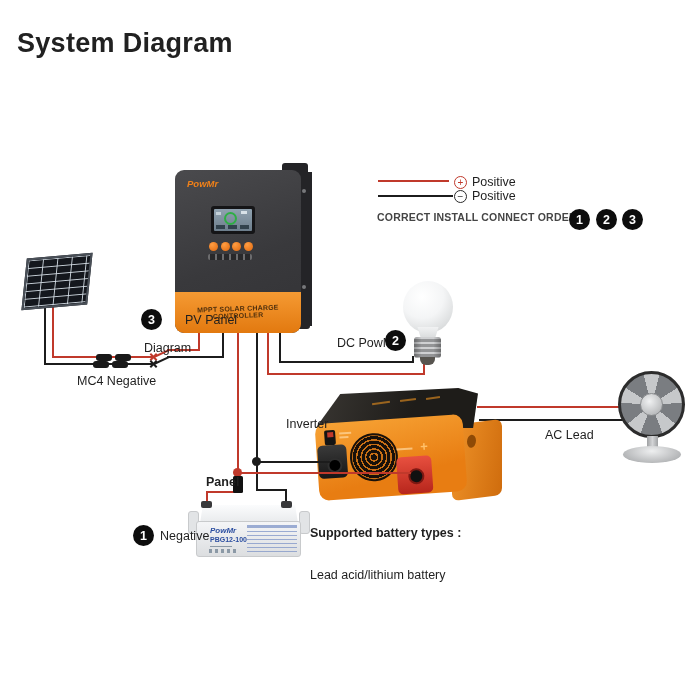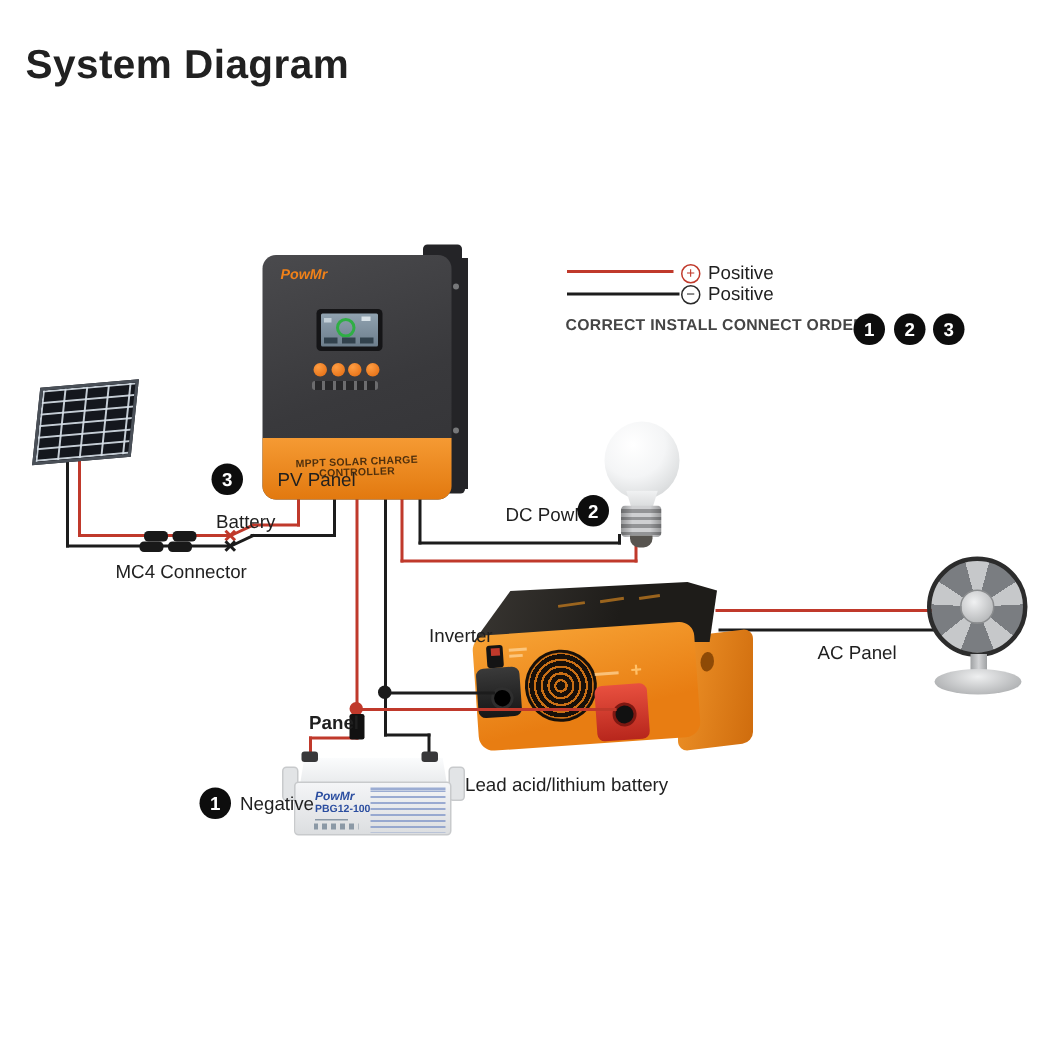--- a/index.html
+++ b/index.html
@@ -196,22 +196,22 @@
     <i class="ctl-btn" style="left:68.5px;"></i>
     <div class="ctl-strip"></div>
     <div class="ctl-band">
       <span>MPPT SOLAR CHARGE CONTROLLER</span>
     </div>
   </div>
 
   <div class="panel"></div>
   <div class="num" style="left:141px;top:309px;">3</div>
   <div class="lbl" style="left:185px;top:313px;">PV Panel</div>
-  <div class="lbl" style="left:144px;top:341px;">Battery</div>
-  <div class="lbl" style="left:77px;top:374px;">MC4 Connector</div>
+  <div class="lbl" style="left:144px;top:341px;">Diagram</div>
+  <div class="lbl" style="left:77px;top:374px;">MC4 Negative</div>
 
   <div class="bulb-glass"></div>
   <div class="bulb-neck"></div>
   <div class="bulb-screw"></div>
   <div class="bulb-tip"></div>
   <div class="lbl" style="left:337px;top:336px;">DC PowMr</div>
   <div class="num" style="left:385px;top:330px;">2</div>
 
   <div class="inv-flange">
     <i class="inv-hole" style="left:15px;top:12px;"></i>
@@ -237,32 +237,33 @@
     <div class="inv-rterm">
         <i></i>
       </div>
   </div>
   <div class="lbl" style="left:286px;top:417px;">Inverter</div>
 
   <div class="fan-head"></div>
   <div class="fan-hub"></div>
   <div class="fan-neck"></div>
   <div class="fan-base"></div>
-  <div class="lbl" style="left:545px;top:428px;">AC Panel</div>
+  <div class="lbl" style="left:545px;top:428px;">AC Lead</div>
 
   <div class="lbl bold" style="left:206px;top:475px;">Panel</div>
   <div class="bat-handle" style="left:188px;"></div>
   <div class="bat-handle" style="left:299px;"></div>
   <div class="bat-term" style="left:201px;"></div>
   <div class="bat-term" style="left:281px;"></div>
   <div class="bat-top"></div>
   <div class="bat-front">
     <div class="bat-brand">PowMr</div>
     <div class="bat-model">PBG12-100</div>
     <i class="bat-line"></i>
     <i class="bat-icons"></i>
     <i class="bat-spec"></i>
   </div>
   <div class="num" style="left:133px;top:525px;">1</div>
   <div class="lbl" style="left:160px;top:529px;">Negative</div>
-  <div class="lbl" style="left:310px;top:516px;">Lead acid/lithium battery</div>
+  <div class="lbl bold" style="left:310px;top:526px;">Supported battery types :</div>
+  <div class="lbl" style="left:310px;top:568px;">Lead acid/lithium battery</div>
 
 </div>
 
 </body></html>

